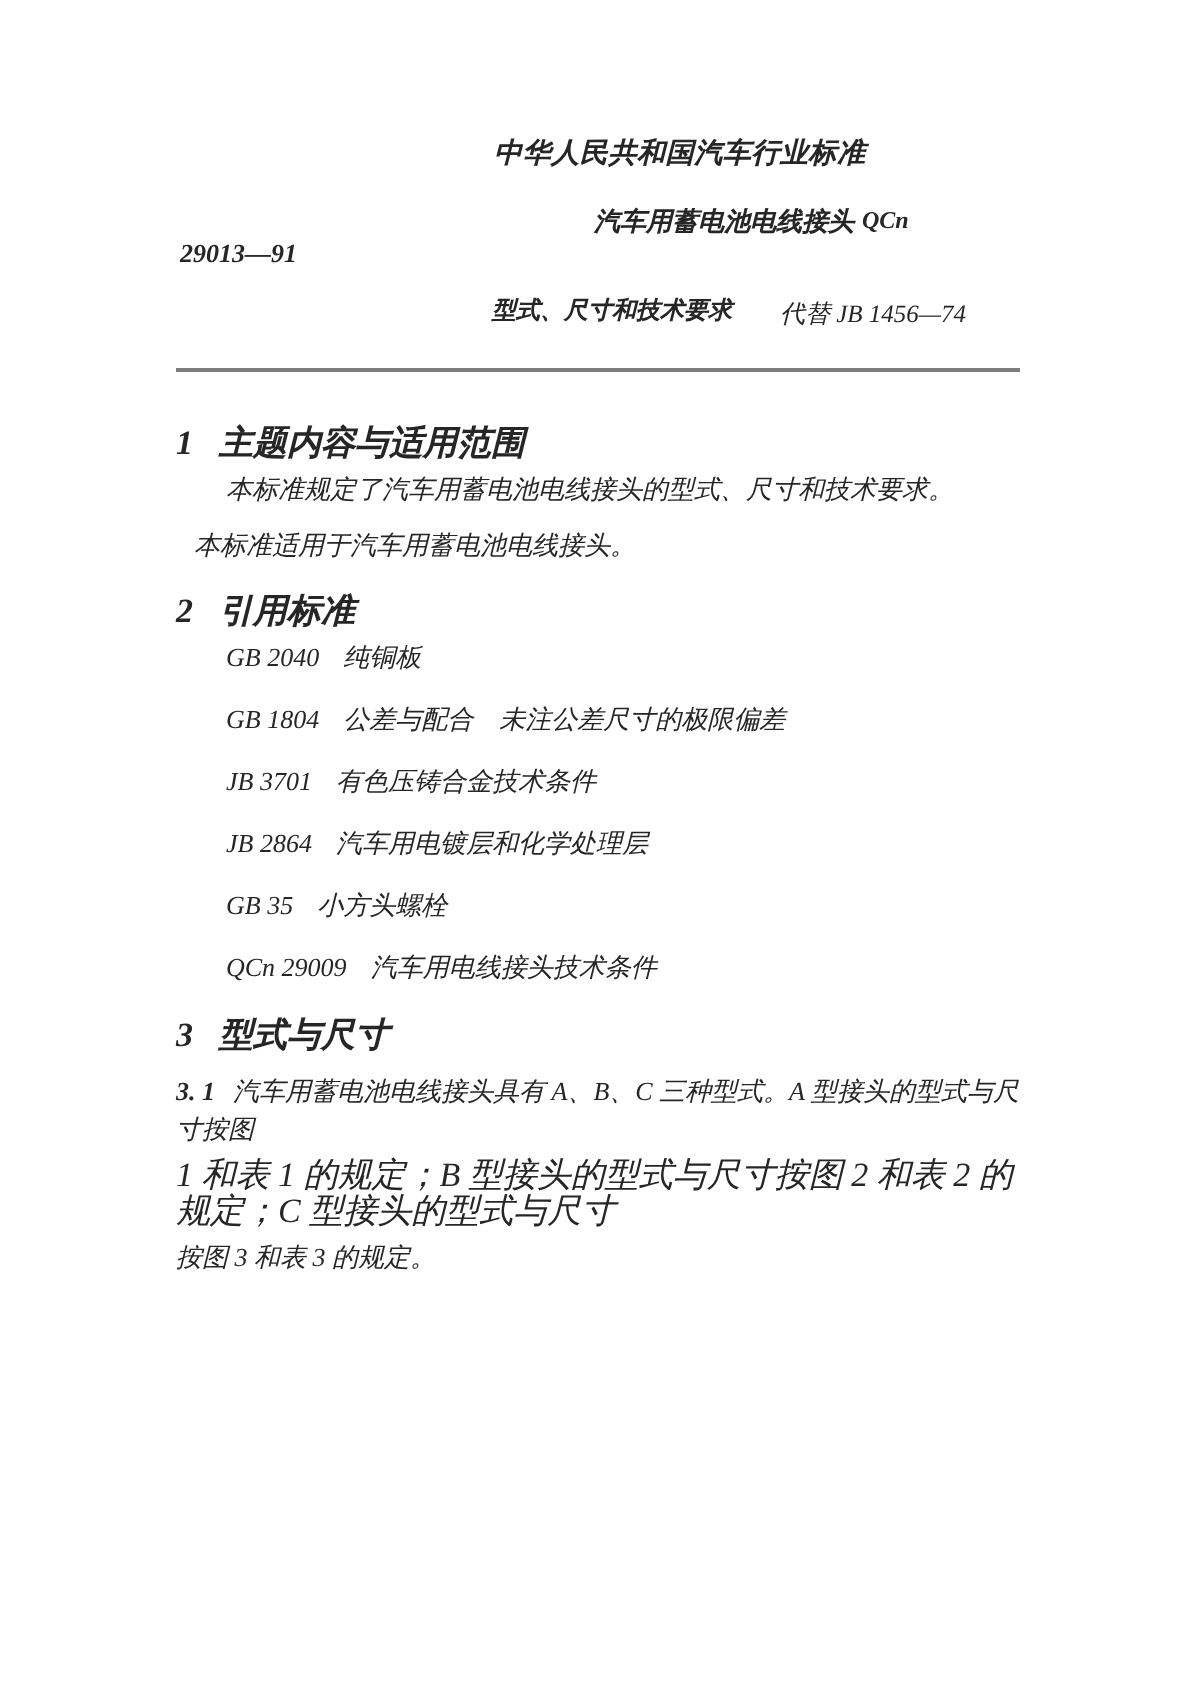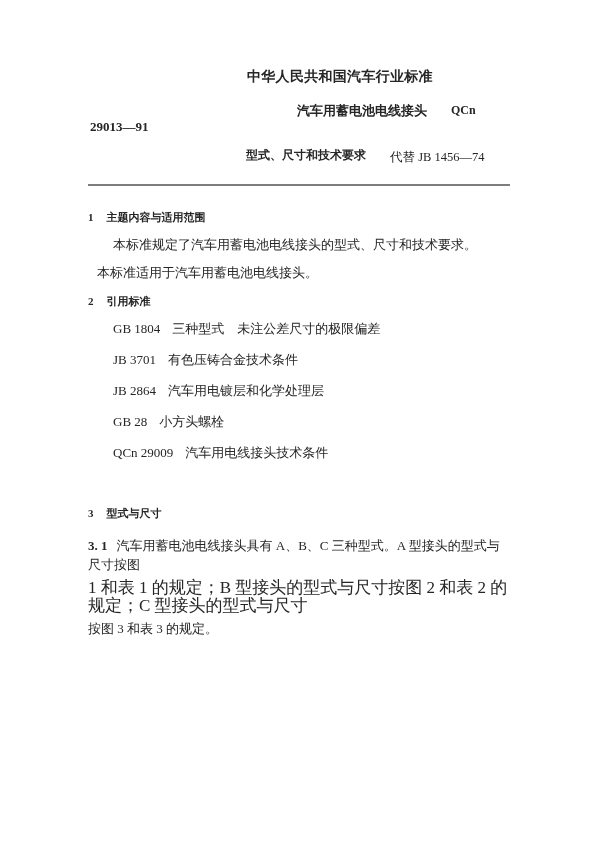--- a/index.html
+++ b/index.html
@@ -12,37 +12,38 @@
     background: var(--bg-color);
     font-family: "Liberation Serif", "DejaVu Serif", serif;
   }
   .page {
     position: relative;
     width: 520px;
     height: 849px;
     background: var(--bg-color);
     color: var(--text-color);
     overflow: hidden;
+    font-style: italic;
   }
   .abs { position: absolute; }
 
   
   .hdr-org      { left: 247px; top: 68px;  font-size: 14px; font-weight: bold; letter-spacing: 0.3px; }
   .hdr-title    { left: 297px; top: 102px; font-size: 13px; font-weight: bold; }
-  .hdr-code     { left: 451px; top: 103px; font-size: 12px; font-weight: bold; }
+  .hdr-code     { left: 431px; top: 103px; font-size: 12px; font-weight: bold; }
   .hdr-number   { left: 90px;  top: 119px; font-size: 13px; font-weight: bold; }
   .hdr-subtitle { left: 246px; top: 147px; font-size: 12px; font-weight: bold; }
   .hdr-replaces { left: 390px; top: 149px; font-size: 12.5px; }
   .rule {
     left: 88px; top: 184px; width: 422px; height: 2px;
     background: var(--rule-color);
   }
 
   
-  .sec-heading { left: 88px; font-size: 11px; font-weight: bold; }
+  .sec-heading { left: 88px; font-size: 17px; font-weight: bold; }
   .sec-heading .s-num { display: inline-block; margin-right: 13px; }
   .s1h { top: 210px; }
   .s2h { top: 294px; }
   .s3h { top: 506px; }
 
   
   .body-p { font-size: 13px; line-height: 14px; }
   .s1p1 { left: 113px; top: 238px; }
   .s1p2 { left: 97px; top: 266px; }
 
@@ -87,30 +88,33 @@
   <p class="abs body-p s1p1">本标准规定了汽车用蓄电池电线接头的型式、尺寸和技术要求。</p>
 
   <p class="abs body-p s1p2">本标准适用于汽车用蓄电池电线接头。</p>
 
   <div class="abs sec-heading s2h">
     <span class="s-num">2</span><span>引用标准</span>
   </div>
 
   <ul class="abs refs">
     <li>
-      <span class="ref-code">GB 1804</span><span>三种型式　未注公差尺寸的极限偏差</span>
+      <span class="ref-code">GB 2040</span><span>纯铜板</span>
+    </li>
+    <li>
+      <span class="ref-code">GB 1804</span><span>公差与配合　未注公差尺寸的极限偏差</span>
     </li>
     <li>
       <span class="ref-code">JB 3701</span><span>有色压铸合金技术条件</span>
     </li>
     <li>
       <span class="ref-code">JB 2864</span><span>汽车用电镀层和化学处理层</span>
     </li>
     <li>
-      <span class="ref-code">GB 28</span><span>小方头螺栓</span>
+      <span class="ref-code">GB 35</span><span>小方头螺栓</span>
     </li>
     <li>
       <span class="ref-code">QCn 29009</span><span>汽车用电线接头技术条件</span>
     </li>
   </ul>
 
   <div class="abs sec-heading s3h">
     <span class="s-num">3</span><span>型式与尺寸</span>
   </div>
 

